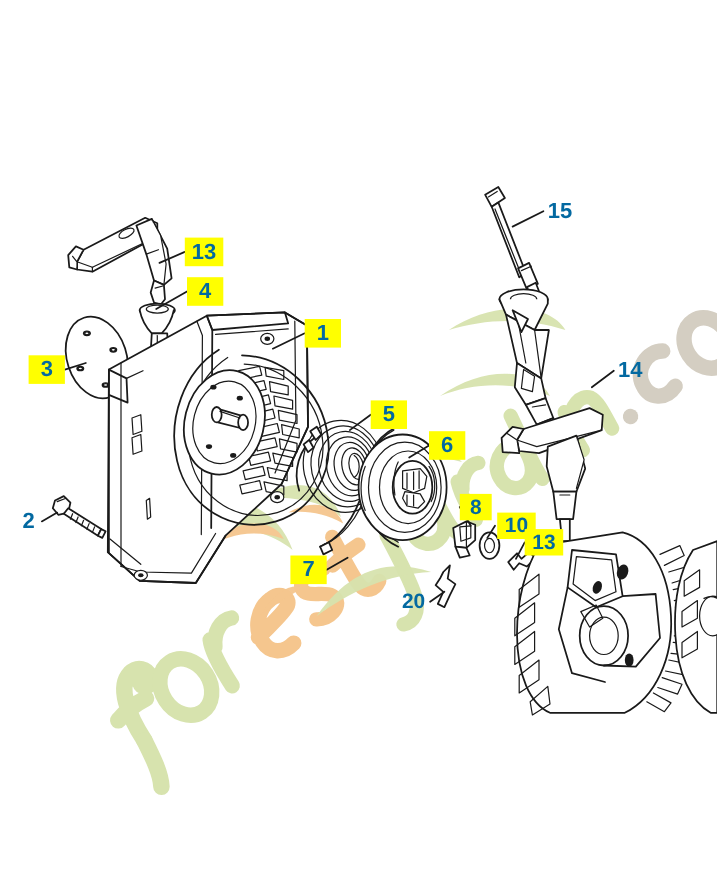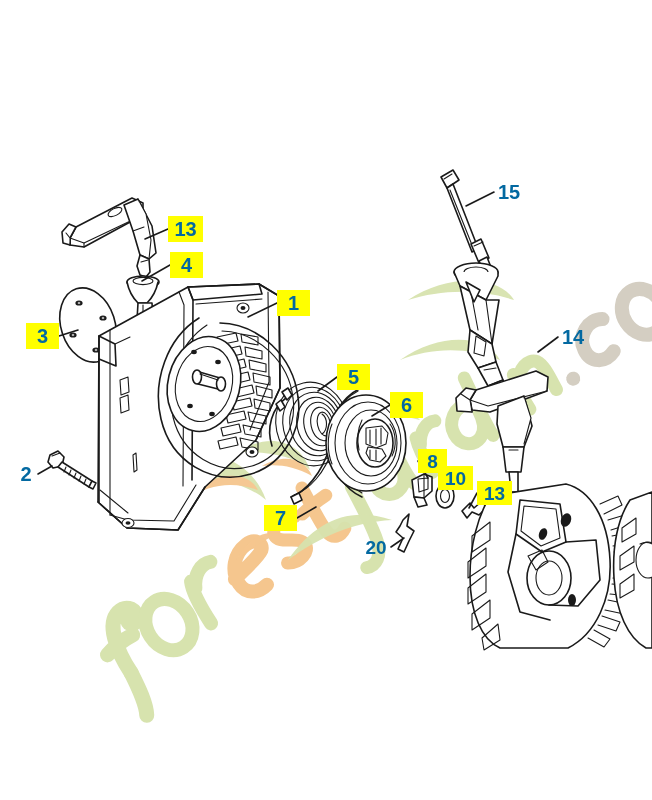--- a/index.html
+++ b/index.html
@@ -404,21 +404,21 @@
     </div>
   <div class="callout hl" style="left:390px; top:392px; width:33px; height:26px; font-size:20px;">
       <span>6</span>
     </div>
   <div class="callout hl" style="left:264px; top:505px; width:33px; height:26px; font-size:20px;">
       <span>7</span>
     </div>
   <div class="callout hl" style="left:418px; top:449px; width:29px; height:24px; font-size:19px;">
       <span>8</span>
     </div>
-  <div class="callout hl" style="left:438px; top:466px; width:35px; height:24px; font-size:19px;">
+  <div class="callout hl" style="left:452px; top:466px; width:35px; height:24px; font-size:19px;">
       <span>10</span>
     </div>
   <div class="callout hl" style="left:477px; top:481px; width:35px; height:24px; font-size:19px;">
       <span>13</span>
     </div>
   <div class="callout plain" style="left:361px; top:535px; width:30px; height:24px; font-size:19px;">
       <span>20</span>
     </div>
   <div class="callout hl" style="left:168px; top:216px; width:35px; height:26px; font-size:20px;">
       <span>13</span>

